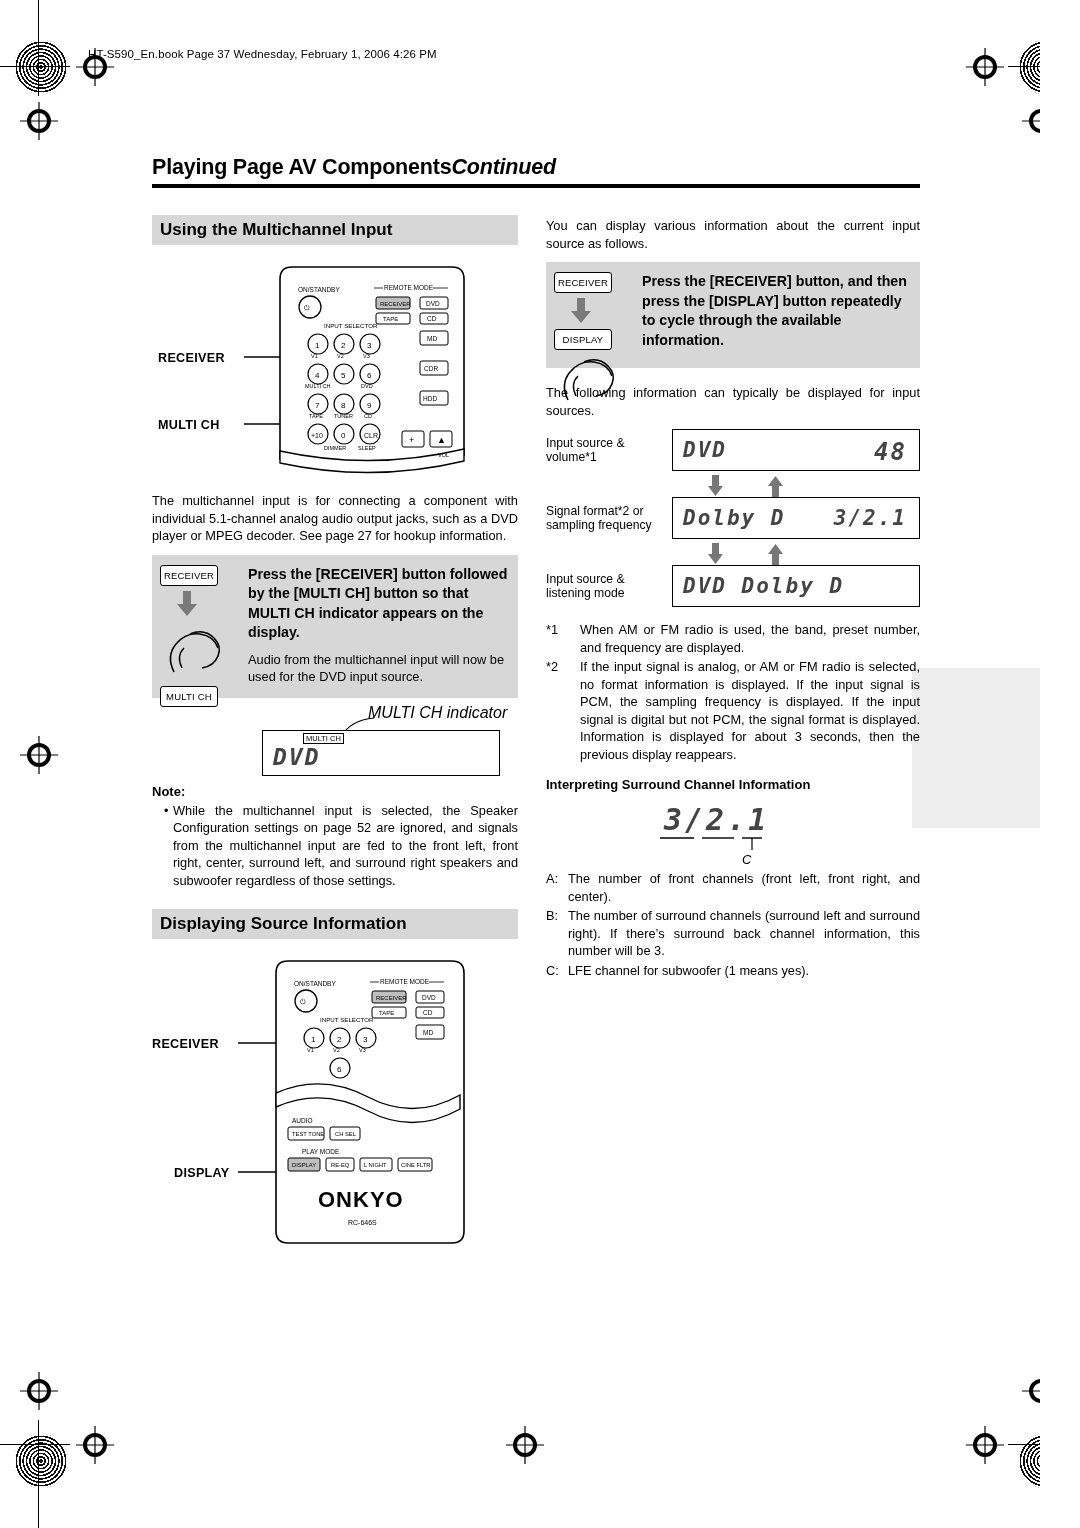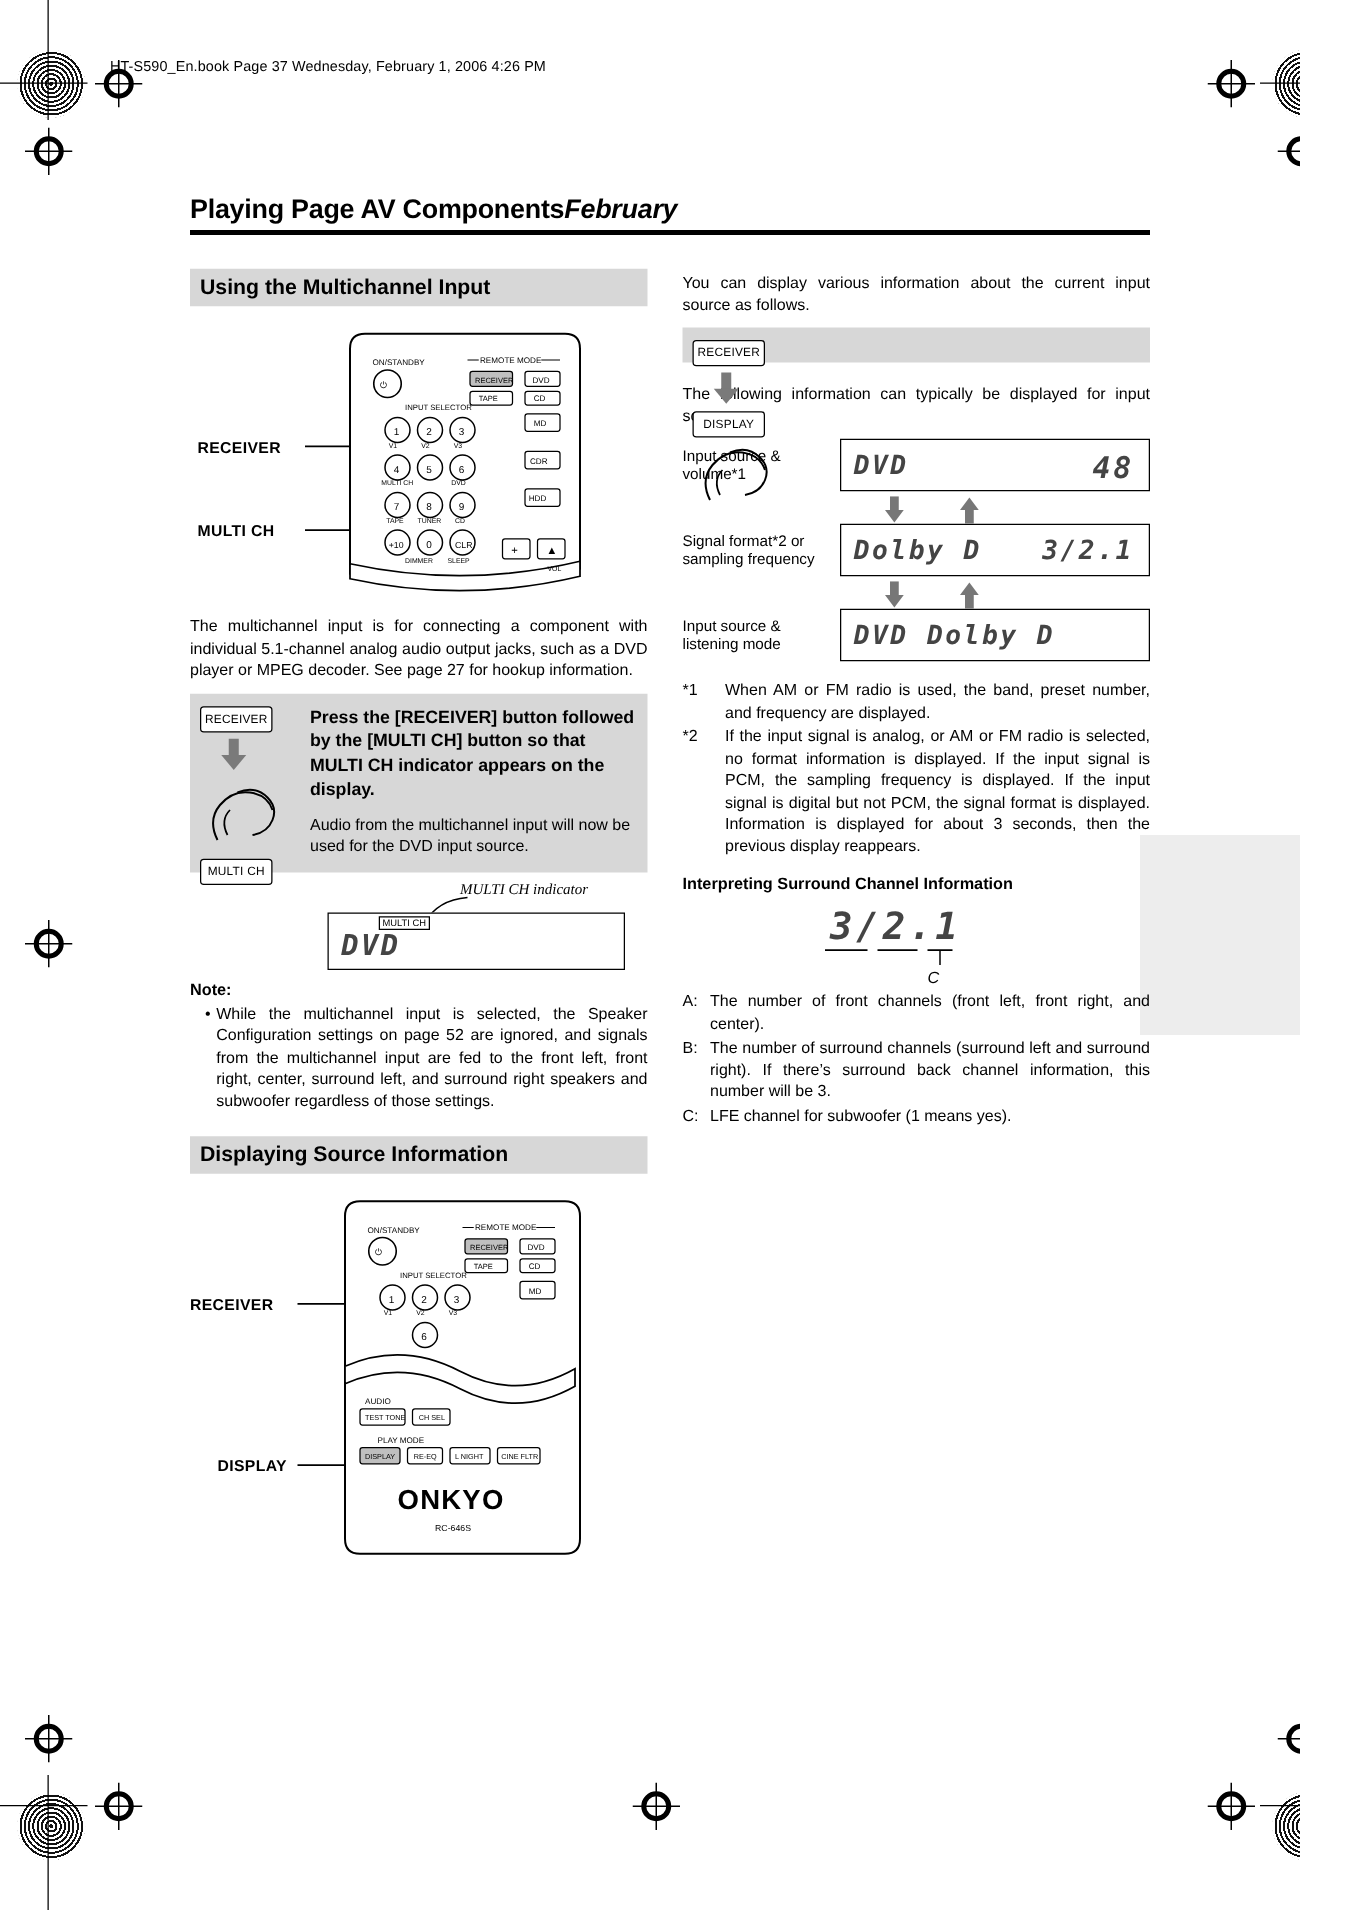--- a/index.html
+++ b/index.html
@@ -157,21 +157,21 @@
   <div class="tickline" style="left:0;top:1444px;width:70px;height:1px;"></div>
   <div class="tickline" style="left:38px;top:1420px;width:1px;height:108px;"></div>
   <div class="tickline" style="left:1008px;top:1444px;width:72px;height:1px;"></div>
   <div class="tickline" style="left:1040px;top:1420px;width:1px;height:108px;"></div>
 
   <div class="graybar"></div>
 
   <div class="headerline">HT-S590_En.book  Page 37  Wednesday, February 1, 2006  4:26 PM</div>
 
   <div class="title">
-    <span>Playing Page AV Components</span><i>February</i>
+    <span>Playing Page AV Components</span><i>Continued</i>
   </div>
   <div class="title-rule"></div>
 
   <div class="col-left">
 
     <div class="secthead">
       <span>Using the Multichannel Input</span>
     </div>
 
     <div class="remote-wrap" style="height:235px;">
@@ -258,21 +258,21 @@
           <path d="M30 12 q14 -6 24 4 q8 8 4 18 q-4 10 -16 12" fill="none" stroke="#000" stroke-width="1.6"></path>
           <path d="M22 46 q-6 -12 2 -20" fill="none" stroke="#000" stroke-width="1.4"></path>
         </svg>
         <span class="btnchip" style="margin-top:2px;">MULTI CH</span>
       </div>
       <div class="txt">Press the [RECEIVER] button followed by the [MULTI CH] button so that MULTI CH indicator appears on the display.</div>
       <div class="sub">Audio from the multichannel input will now be used for the DVD input source.</div>
     </div>
 
     <div style="position:relative;height:74px;margin-top:2px;">
-      <div style="position:absolute;left:216px;top:0;font-size:12px;font-style:italic;font-family:Liberation Serif, serif;">MULTI CH indicator</div>
+      <div style="position:absolute;left:216px;top:0;font-size:16px;font-style:italic;">MULTI CH indicator</div>
       <svg width="60" height="26" viewBox="0 0 60 26" style="position:absolute;left:166px;top:12px;">
         <path d="M56 2 q-24 2 -34 20" fill="none" stroke="#000" stroke-width="1.1"></path>
       </svg>
       <div class="lcd" style="position:absolute;left:110px;top:26px;width:236px;height:44px;">
         <div style="position:absolute;left:40px;top:2px;font-size:7.5px;border:1px solid #000;padding:0 2px;">MULTI CH</div>
         <div class="lcdtxt" style="position:absolute;left:10px;top:13px;font-size:23px;letter-spacing:2px;">DVD</div>
       </div>
     </div>
 
     <div class="note-h">Note:</div>
@@ -350,20 +350,21 @@
       <div class="handicon">
         <span class="btnchip">RECEIVER</span>
         <div class="arrowdown"></div>
         <span class="btnchip">DISPLAY</span>
         <svg width="76" height="54" viewBox="0 0 76 54" style="margin-top:2px;">
           <path d="M14 48 q-8 -16 2 -28 q10 -12 24 -10 q14 2 18 14" fill="none" stroke="#000" stroke-width="1.6"></path>
           <path d="M30 10 q14 -6 24 4 q8 8 4 18 q-4 10 -16 12" fill="none" stroke="#000" stroke-width="1.6"></path>
           <path d="M22 44 q-6 -12 2 -20" fill="none" stroke="#000" stroke-width="1.4"></path>
         </svg>
       </div>
+      <div class="txt">Press the [RECEIVER] button, and then press the [DISPLAY] button repeatedly to cycle through the available information.</div>
     </div>
 
     <p class="body" style="margin-top:16px;">The following information can typically be displayed for input sources.</p>
 
     <div style="position:relative;margin-top:6px;">
 
       <div class="tbl-row">
         <div class="tbl-lab">Input source &amp; volume*1</div>
         <div class="lcd" style="flex:1;height:40px;">
           <div class="lcdtxt" style="position:absolute;left:10px;top:8px;font-size:21px;letter-spacing:2px;">DVD</div>

